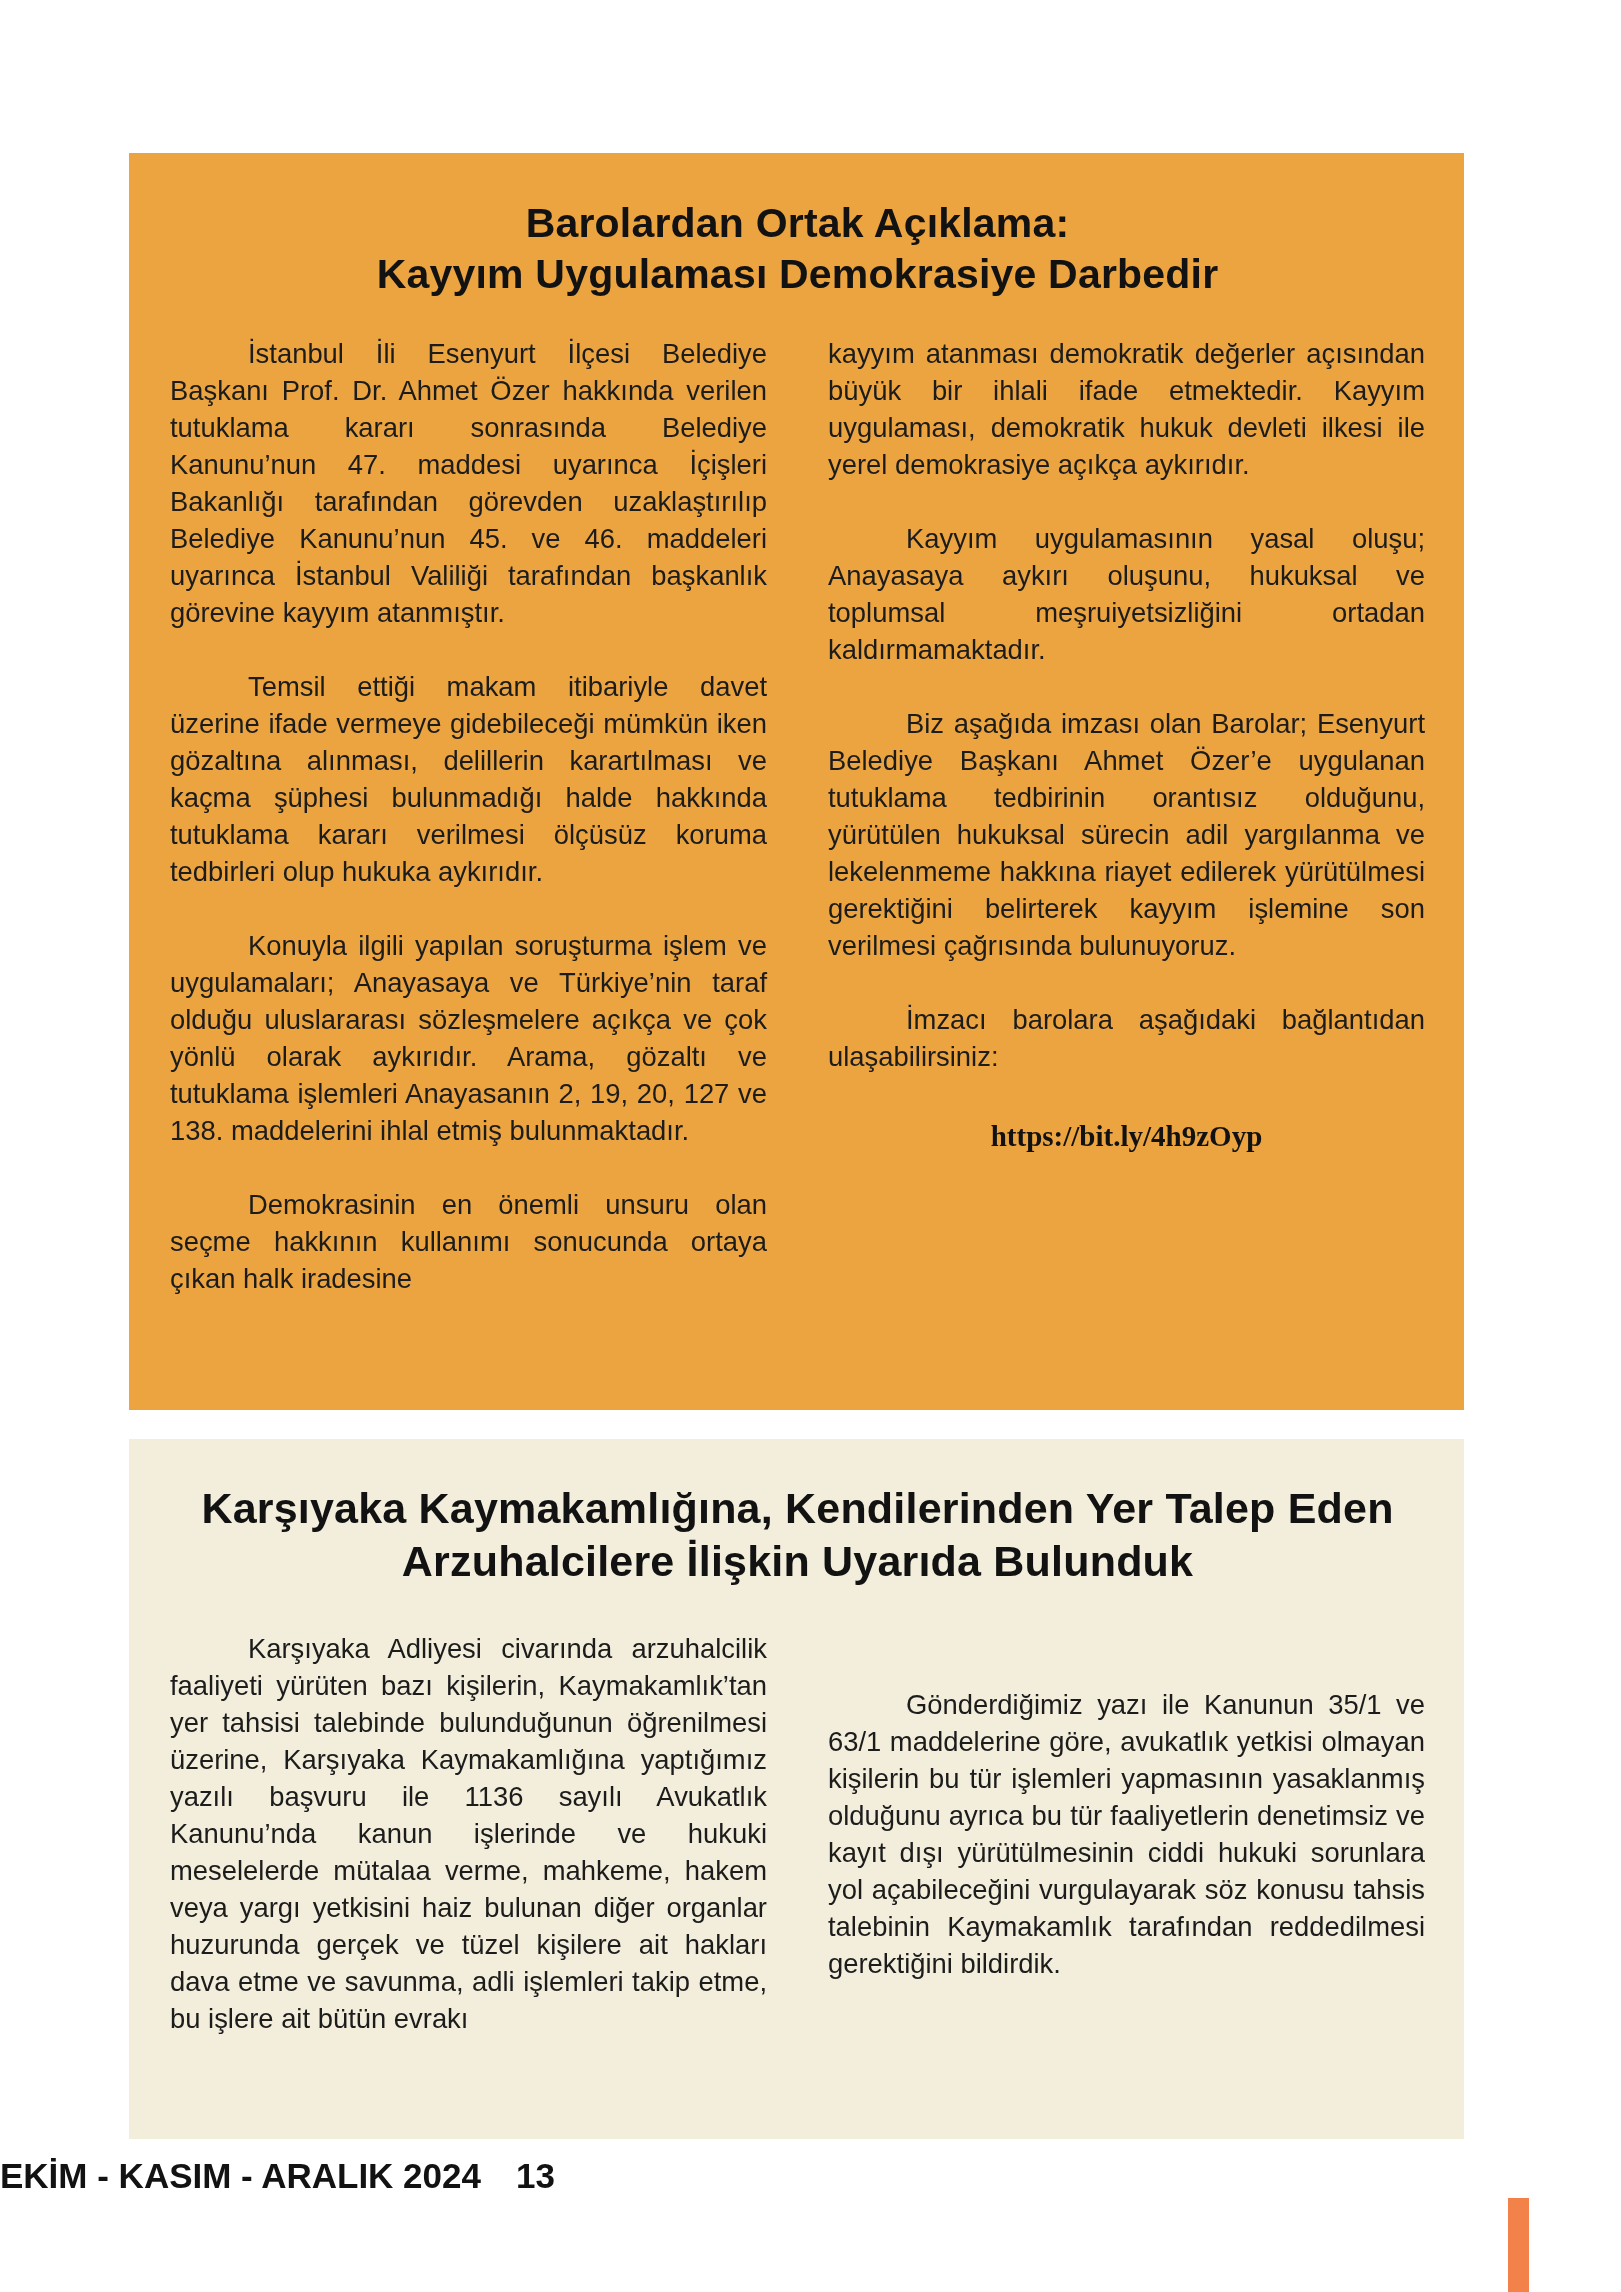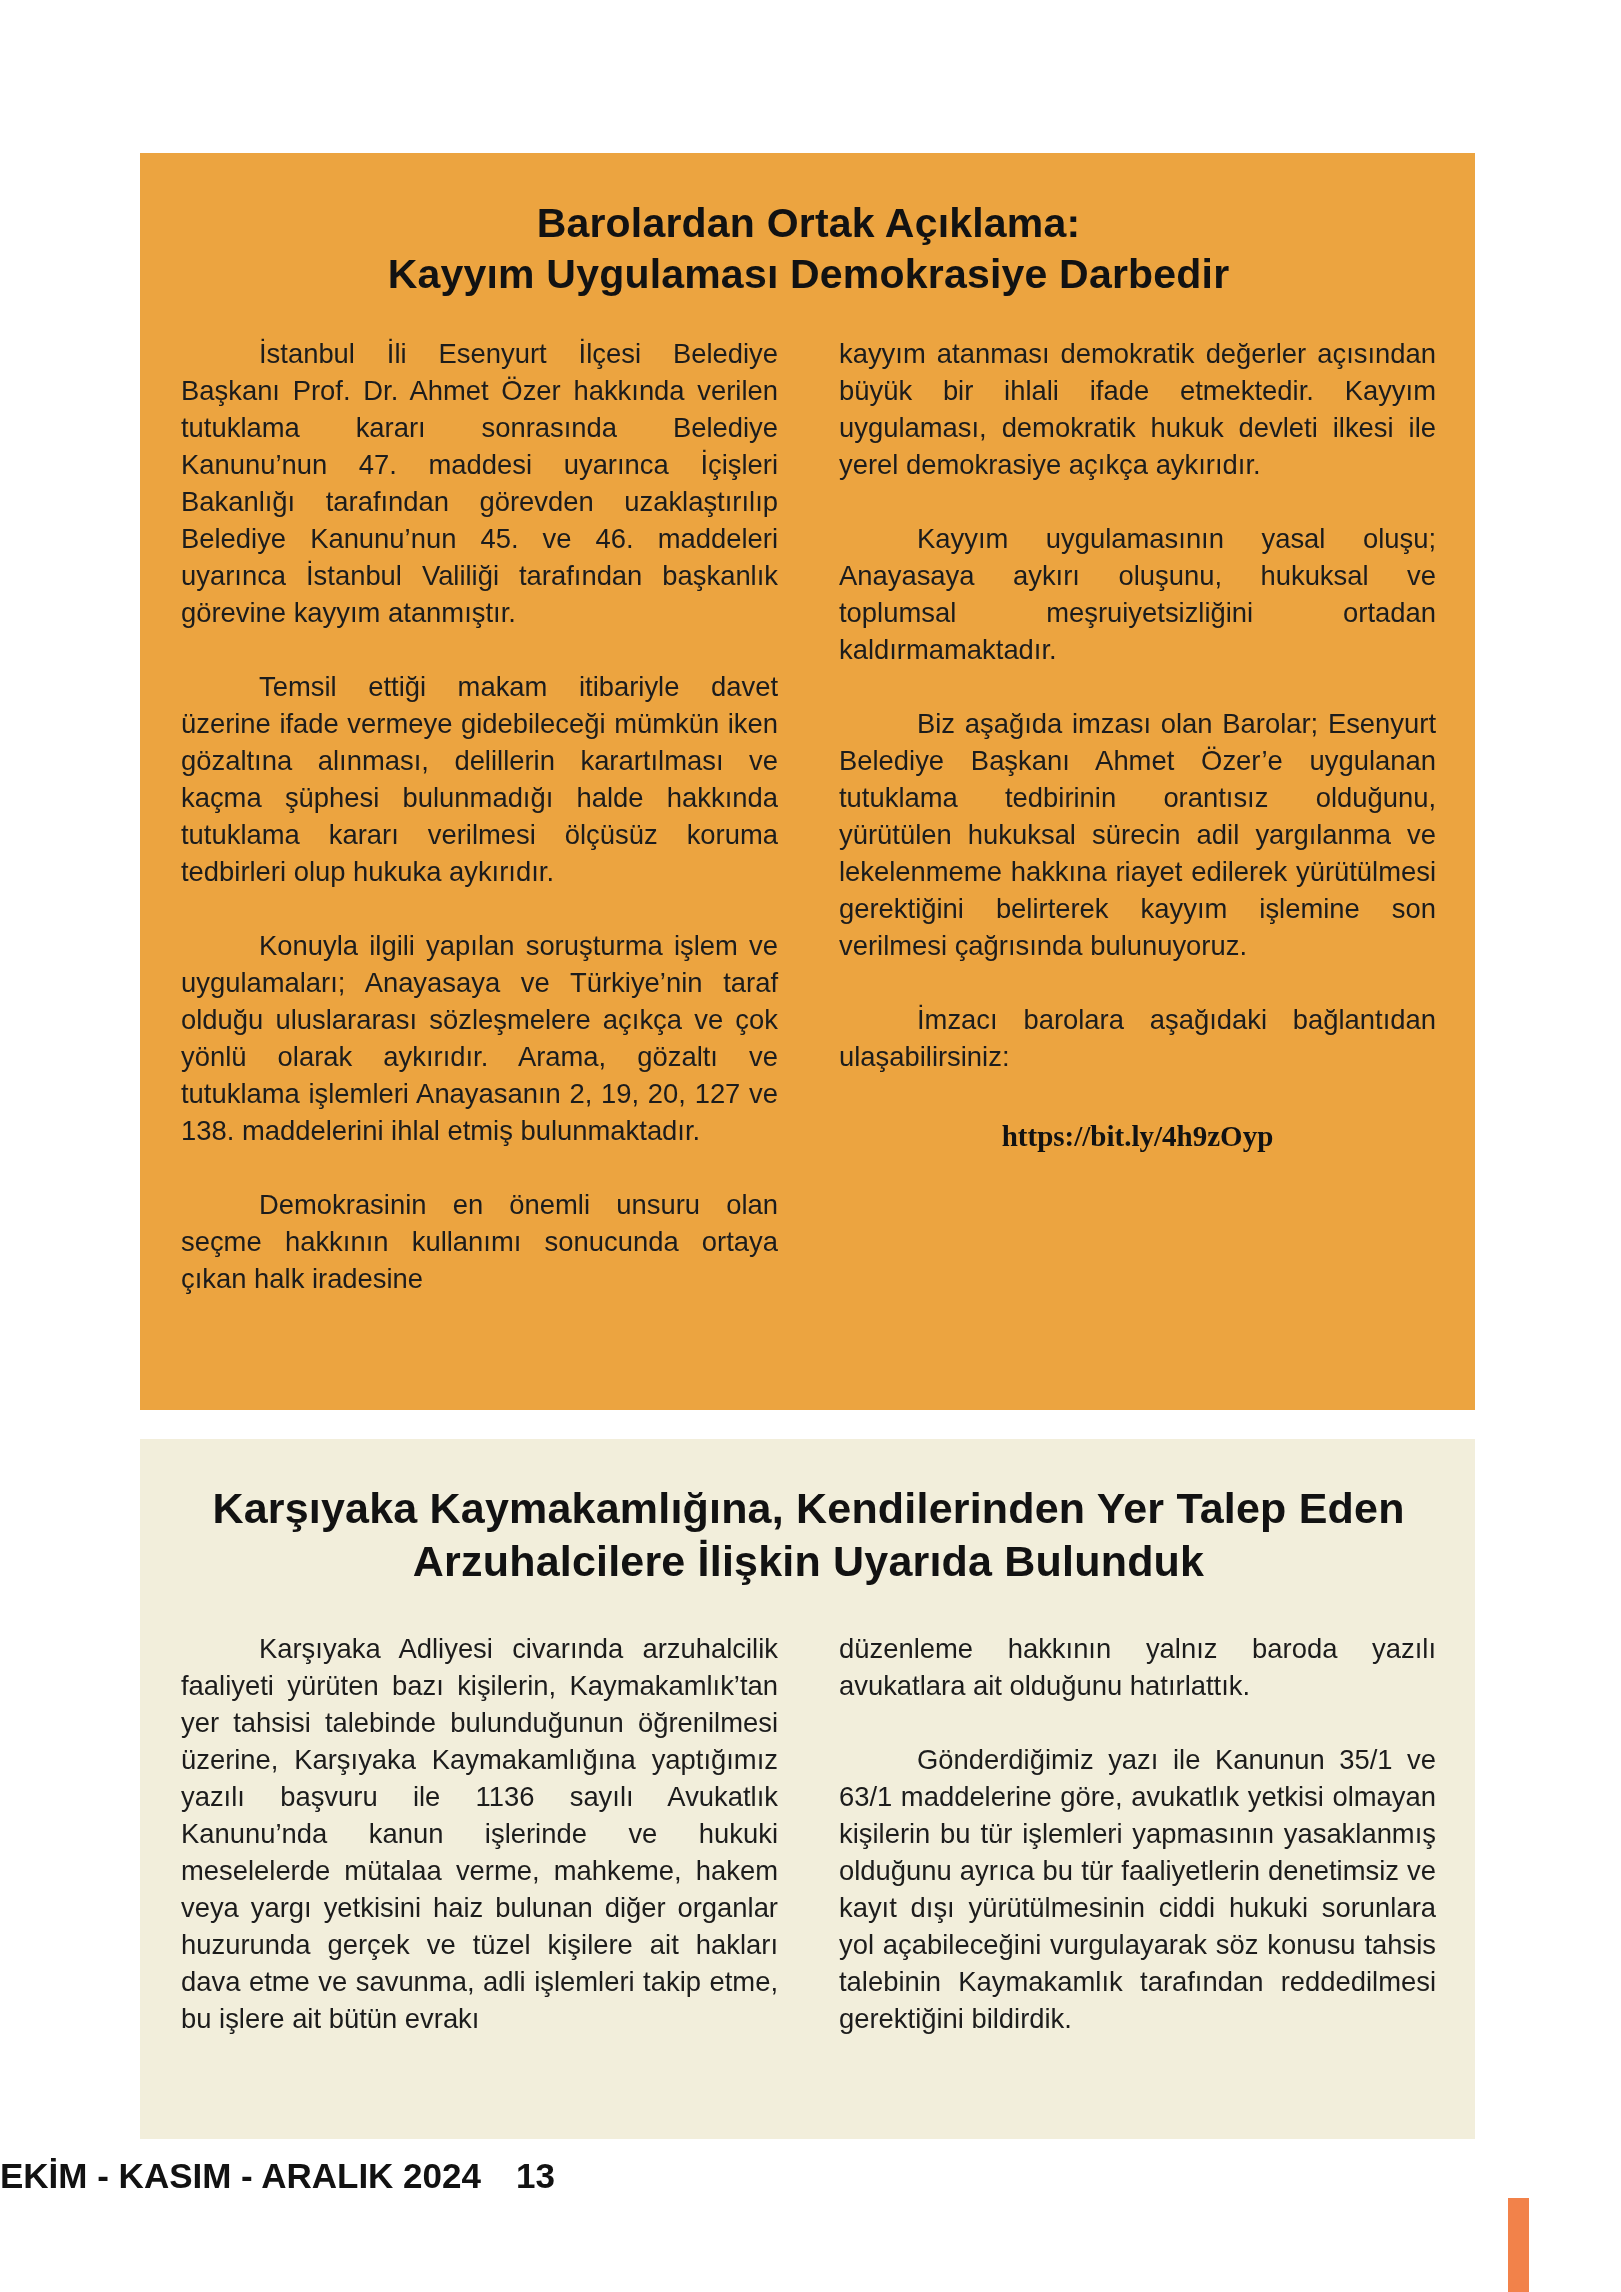--- a/index.html
+++ b/index.html
@@ -2,21 +2,21 @@
 <html lang="tr"><head>
 <meta charset="utf-8">
 <style>
   html,body { margin:0; padding:0; background:#ffffff; }
   .page {
     position:relative; width:1621px; height:2293px;
     background:#ffffff; overflow:hidden;
     font-family:"Liberation Sans", sans-serif;
     color:#1c1c1c;
   }
-  .box { position:absolute; left:140px; width:1335px; box-sizing:border-box; }
+  .box { position:absolute; left:129px; width:1335px; box-sizing:border-box; }
   .box1 { top:153px;  height:1257px; padding:45px 39px 0 41px; }
   .box2 { top:1439px; height:700px;  padding:43px 39px 0 41px; }
   .title { font-weight:bold; text-align:center; margin:0; color:#121212; }
   .t1 { font-size:41px; line-height:51px; letter-spacing:0.2px; }
   .t2 { font-size:43px; line-height:53px; letter-spacing:0.2px; }
   .cols { display:flex; gap:61px; }
   .box1 .cols { margin-top:35px; }
   .box2 .cols { margin-top:42px;align-items:center; }
   .col { flex:1 1 0; font-size:27.4px; line-height:37px; text-align:justify; }
   .col p { margin:0 0 37px 0; }
@@ -64,21 +64,20 @@
   <section class="box box2" style="background-color: rgb(242, 238, 219);">
     <h1 class="title t2">
       <div>Karşıyaka Kaymakamlığına, Kendilerinden Yer Talep Eden</div>
       <div>Arzuhalcilere İlişkin Uyarıda Bulunduk</div>
     </h1>
     <div class="cols">
       <div class="col">
           <p class="indent">Karşıyaka Adliyesi civarında arzuhalcilik faaliyeti yürüten bazı kişilerin, Kaymakamlık’tan yer tahsisi talebinde bulunduğunun öğrenilmesi üzerine, Karşıyaka Kaymakamlığına yaptığımız yazılı başvuru ile 1136 sayılı Avukatlık Kanunu’nda kanun işlerinde ve hukuki meselelerde mütalaa verme, mahkeme, hakem veya yargı yetkisini haiz bulunan diğer organlar huzurunda gerçek ve tüzel kişilere ait hakları dava etme ve savunma, adli işlemleri takip etme, bu işlere ait bütün evrakı</p>
         </div>
       <div class="col">
-          <p>düzenleme hakkının yalnız baroda yazılı avukatlara ait olduğunu hatırlattık.</p>
           <p class="indent">Gönderdiğimiz yazı ile Kanunun 35/1 ve 63/1 maddelerine göre, avukatlık yetkisi olmayan kişilerin bu tür işlemleri yapmasının yasaklanmış olduğunu ayrıca bu tür faaliyetlerin denetimsiz ve kayıt dışı yürütülmesinin ciddi hukuki sorunlara yol açabileceğini vurgulayarak söz konusu tahsis talebinin Kaymakamlık tarafından reddedilmesi gerektiğini bildirdik.</p>
         </div>
     </div>
   </section>
 
   <div class="footer">
     <span>EKİM - KASIM - ARALIK 2024</span>
     <span>13</span>
   </div>
 

